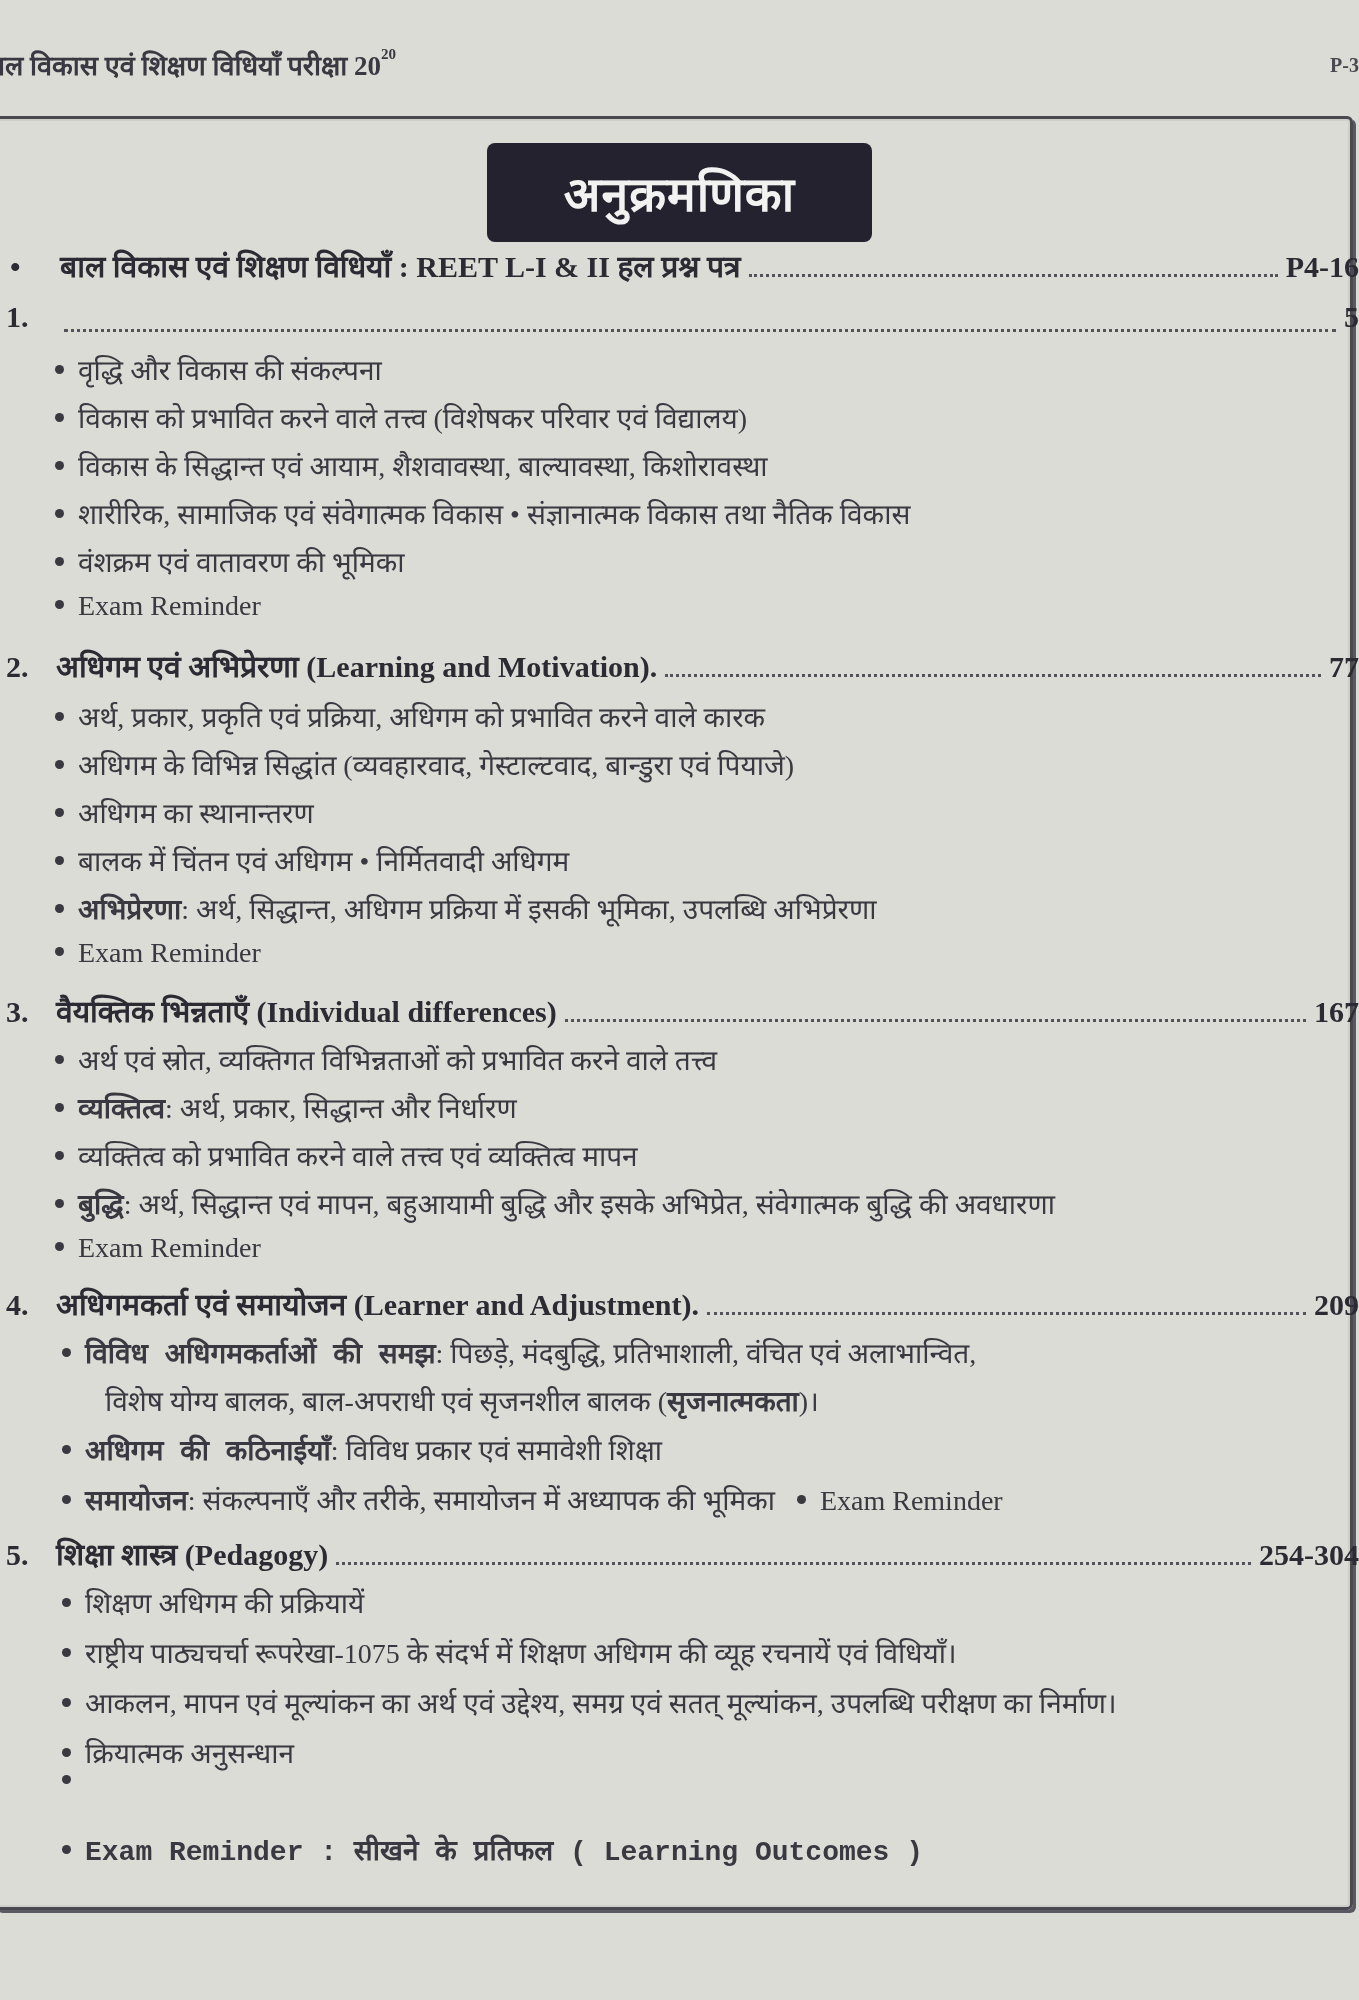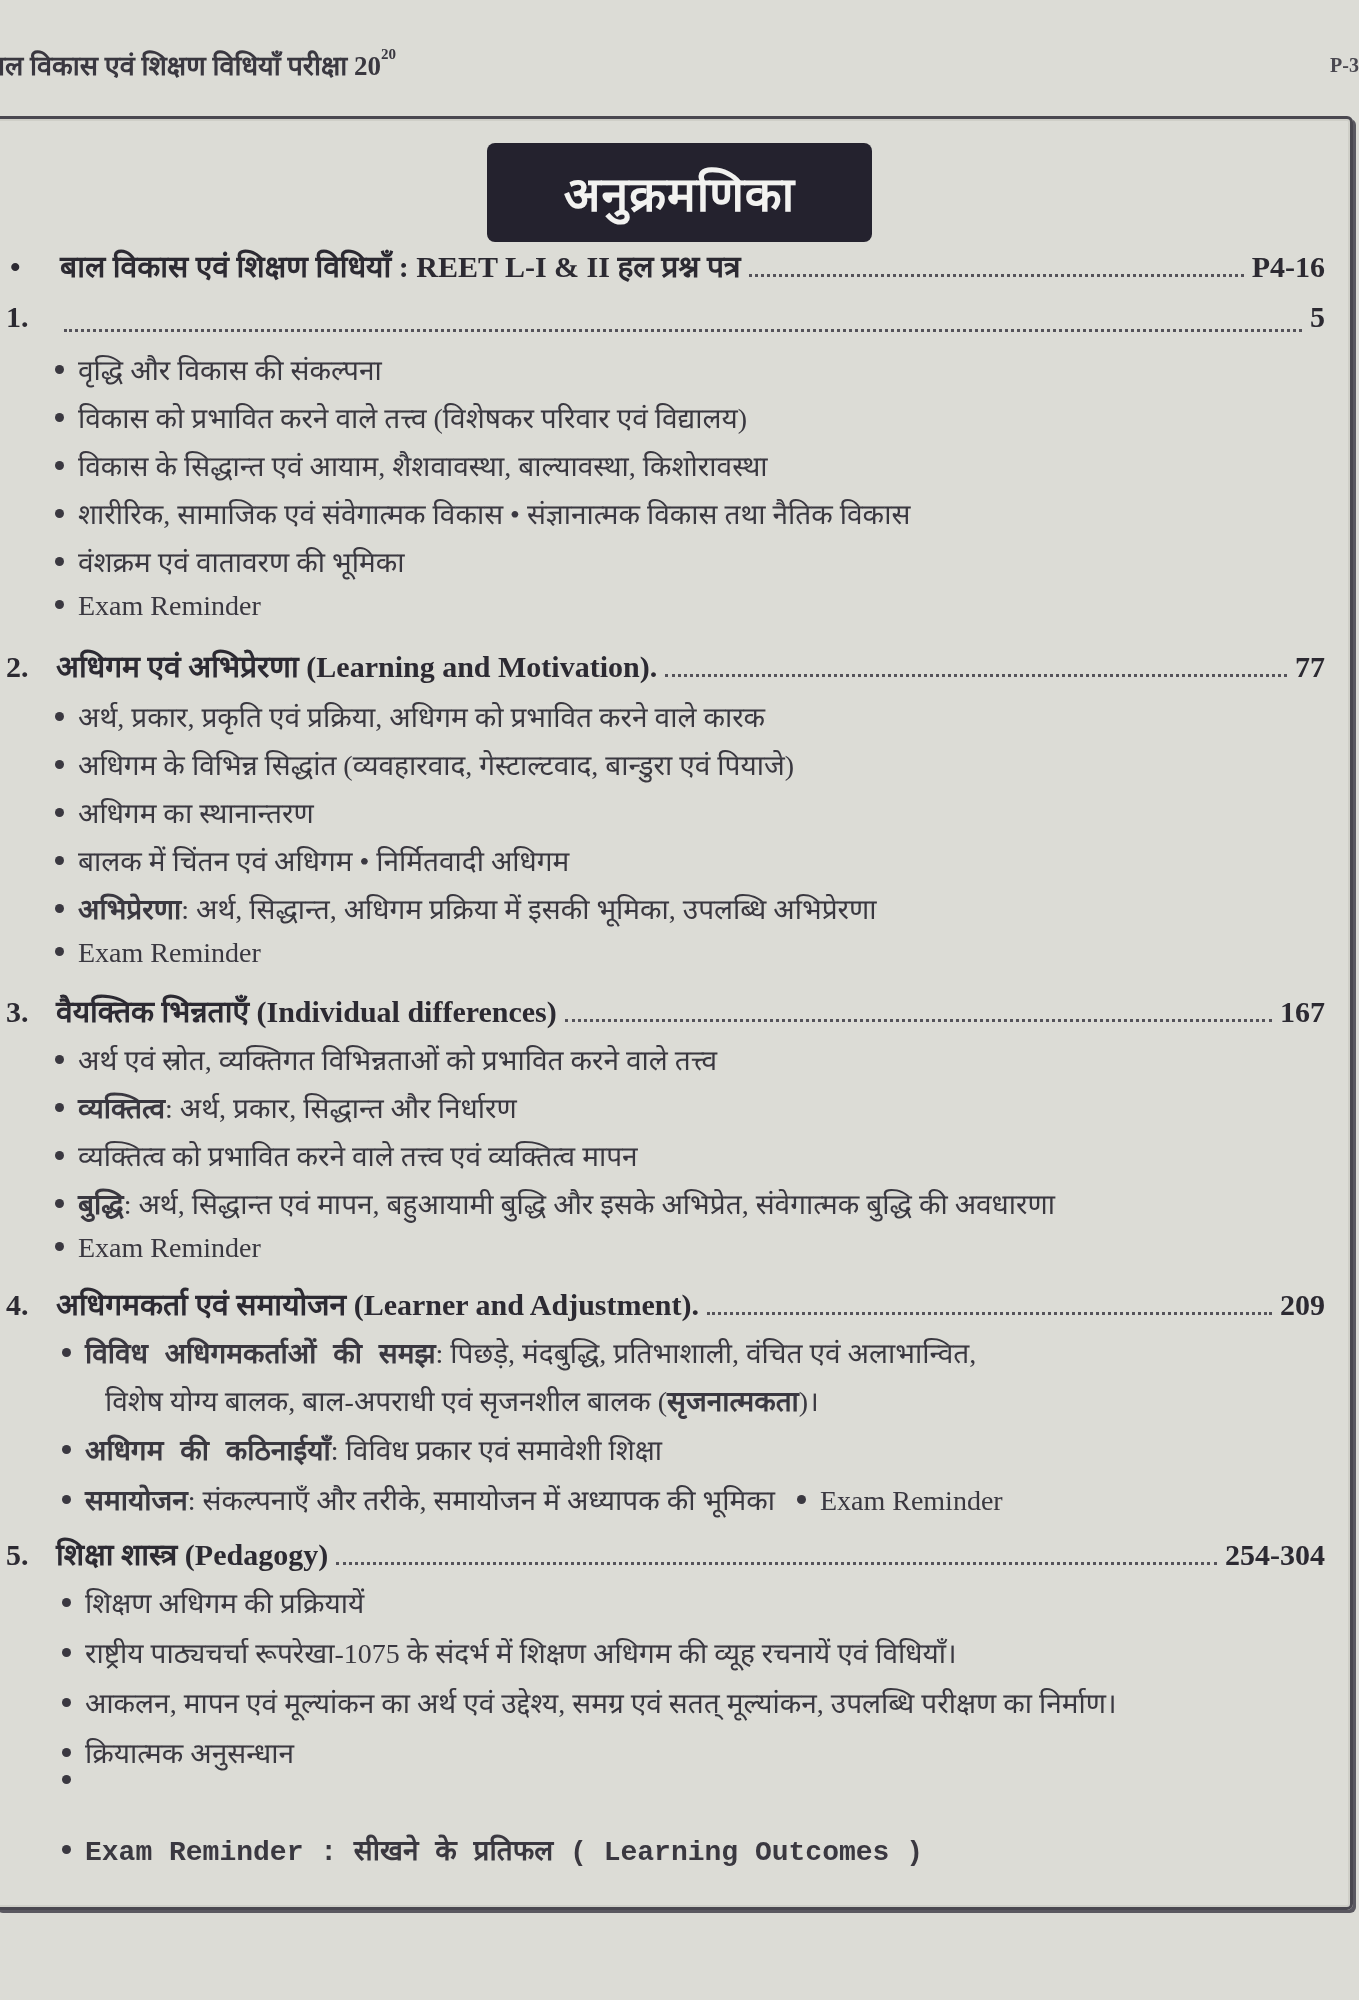--- a/index.html
+++ b/index.html
@@ -36,21 +36,21 @@
     .toc-line {
       position: absolute; left: 0; width: 1359px; height: 44px;
       display: flex; align-items: baseline; white-space: nowrap;
     }
     .chapter { font-weight: bold; font-size: 30px; color: #2c2a32; }
     .chapter .num { width: 50px; display: inline-block; text-align: left; padding-left: 6px; }
     .chapter .leader {
       flex: 1; margin: 0 8px; border-bottom: 3px dotted #55535a; height: 0;
       align-self: flex-end; margin-bottom: 12px;
     }
-    .chapter .pg { padding-right: 34px; }
+    .chapter .pg { }
     .bullet-line { font-size: 28px; color: #3a3840; }
     .dot {
       display: inline-block; width: 9px; height: 9px; border-radius: 50%;
       background: #3a3840; margin: 0 14px 0 0; position: relative; top: -6px;
     }
     .b { font-weight: bold; font-family: Liberation Mono, monospace; }
     .en { font-family: "Liberation Serif", serif; }
   </style>
 </head>
 <body>

